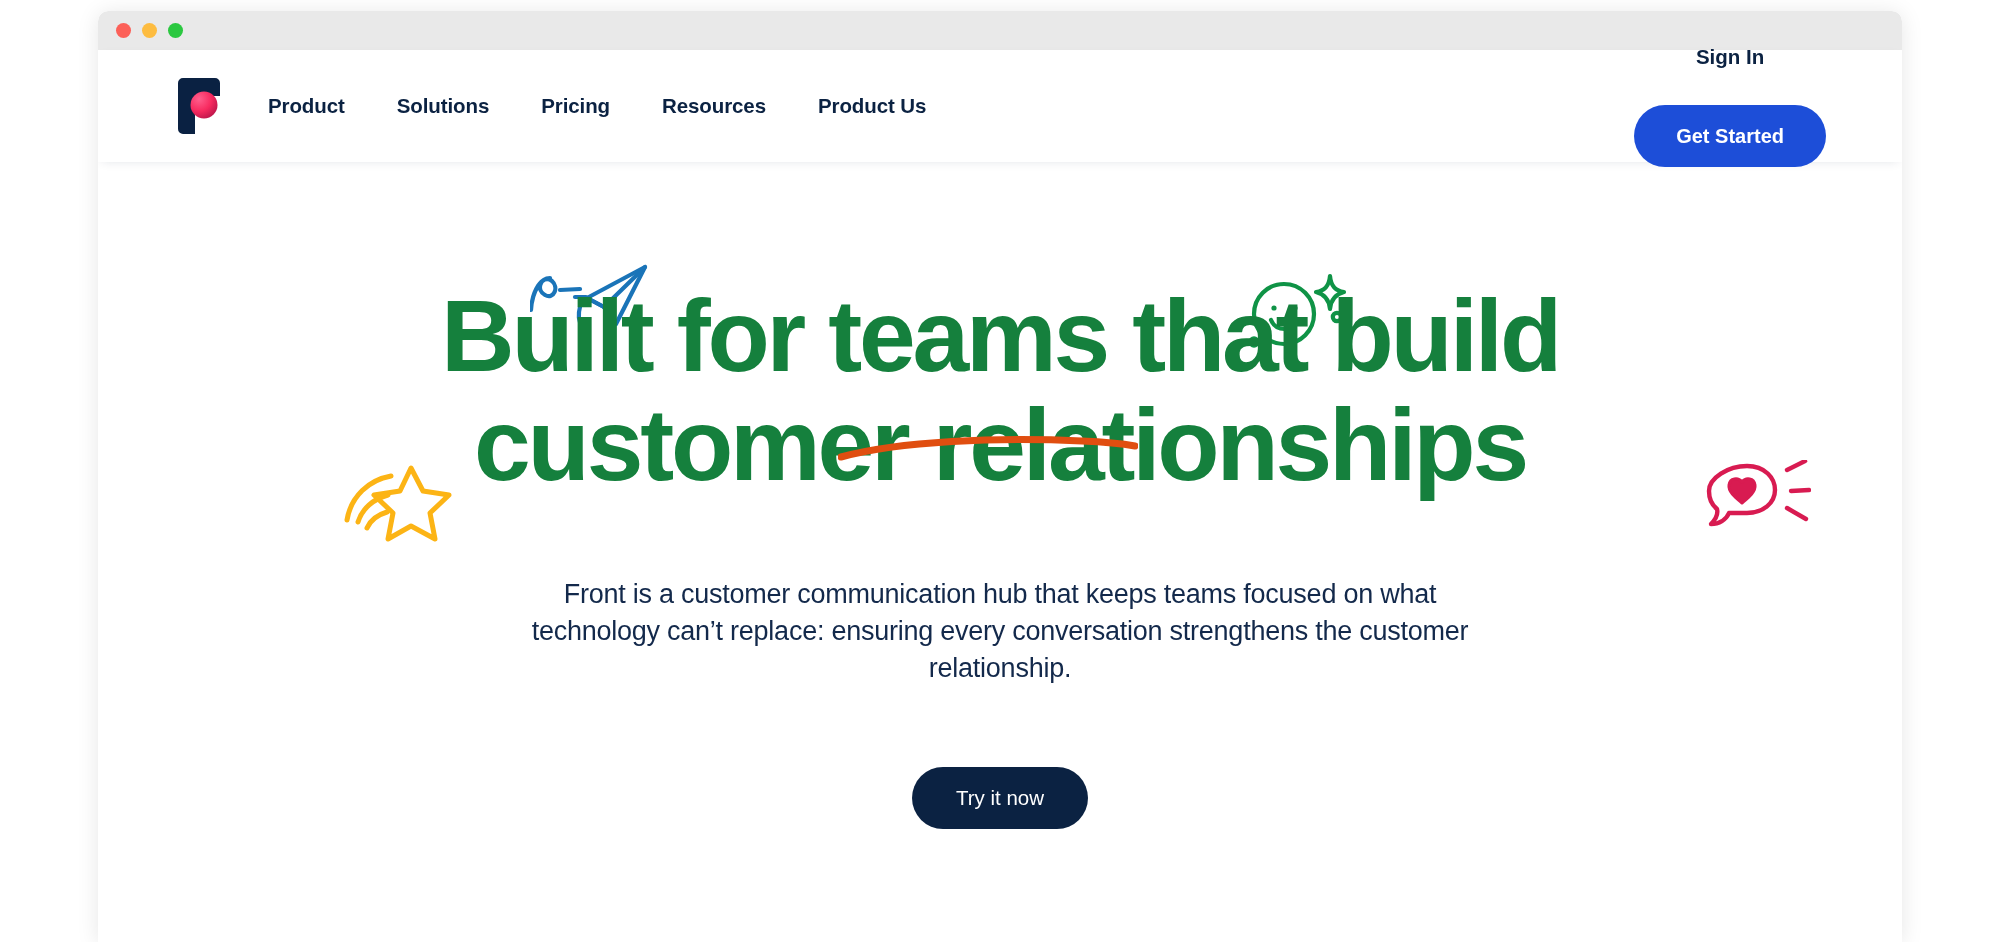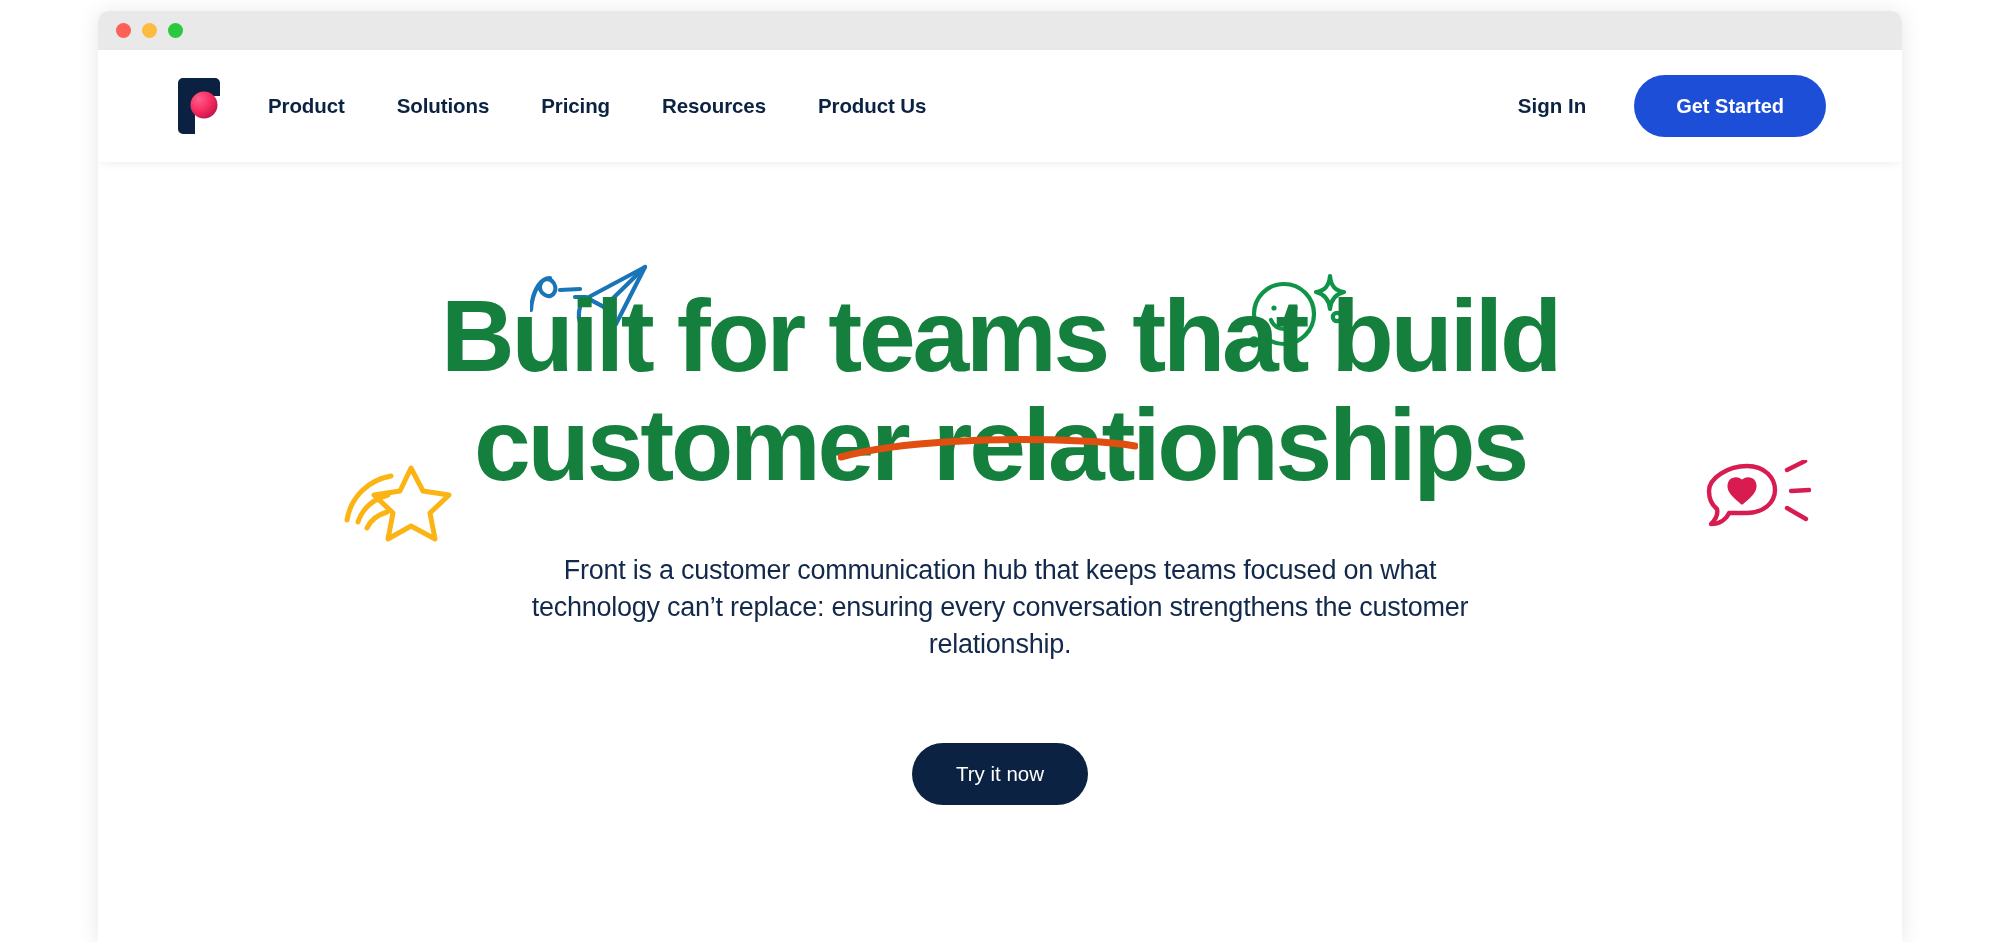--- a/index.html
+++ b/index.html
@@ -85,21 +85,22 @@
     padding: 0 26px;
     cursor: pointer;
     white-space: nowrap;
   }
   .nav-item:first-child { padding-left: 0; }
 
   .header-right {
     margin-left: auto;
     display: flex;
     align-items: center;
-    gap: 48px;
+    gap: 36px;
+    flex-direction: column;
   }
   .signin {
     font-size: 20.5px;
     font-weight: 700;
     color: #0b2242;
     cursor: pointer;
     white-space: nowrap;
   }
   .cta-pill {
     background: #1d4ed8;
@@ -133,21 +134,21 @@
     font-size: 102px;
     line-height: 1.07;
     font-weight: 700;
     letter-spacing: -3.2px;
     color: #15803d;
     z-index: 3;
   }
   .headline .line { display: block; position: relative; }
 
   .subhead {
-    margin: 52px auto 0;
+    margin: 76px auto 0;
     max-width: 1000px;
     font-size: 27px;
     line-height: 1.37;
     font-weight: 400;
     color: #13294b;
     letter-spacing: -0.25px;
     position: relative;
     z-index: 3;
   }
 

